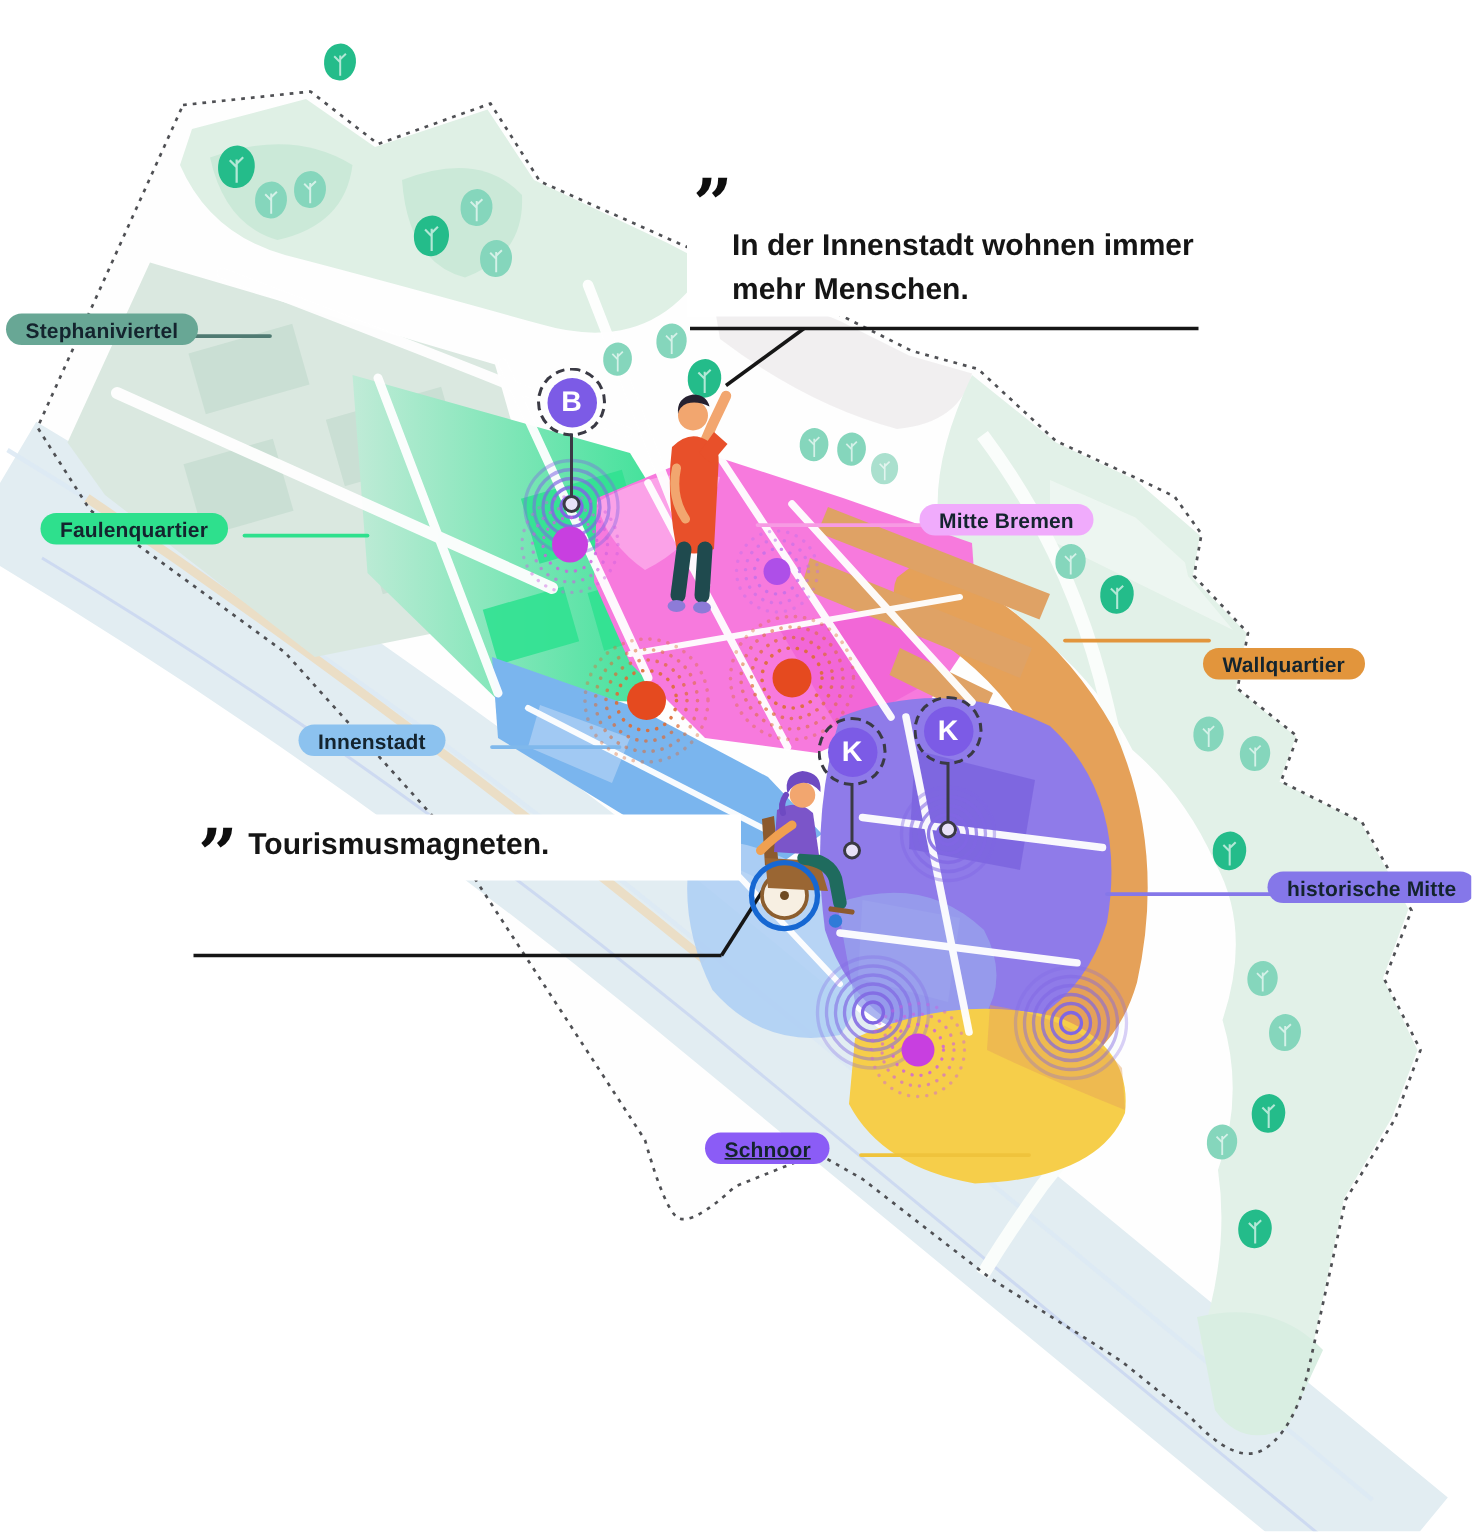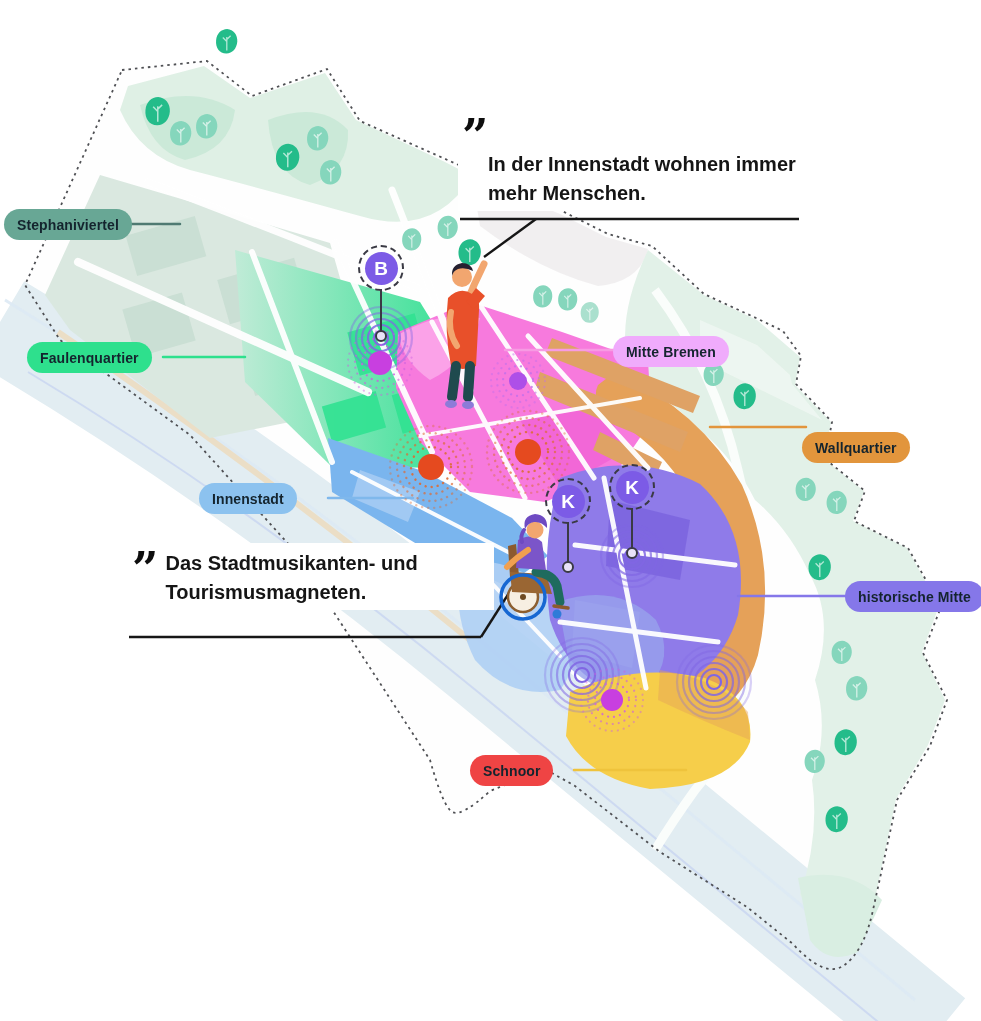--- a/index.html
+++ b/index.html
@@ -2,21 +2,21 @@
 <html><head>
 <meta charset="utf-8">
 <style>
   html,body{margin:0;padding:0;background:#fff;}
   .stage{
     position:relative;width:981px;height:1021px;overflow:hidden;background:#fff;
     font-family:"Liberation Sans","DejaVu Sans",sans-serif;
   }
   .stage svg.map{position:absolute;left:0;top:0;}
   .pill{
-    position:absolute;height:31px;display:flex;align-items:center;
+    position:absolute;height:21px;display:flex;align-items:center;
     padding:0 13px;border-radius:17px;font-weight:bold;font-size:14px;
     color:#14242E;letter-spacing:.1px;white-space:nowrap;z-index:6;
   }
   .badge-wrap{
     position:absolute;width:46px;height:46px;border:2px dashed #3A3A44;border-radius:50%;
     display:flex;align-items:center;justify-content:center;z-index:6;box-sizing:border-box;
   }
   .badge{
     width:33px;height:33px;border-radius:50%;display:flex;align-items:center;justify-content:center;
     color:#fff;font-weight:bold;font-size:19px;line-height:1;
@@ -297,21 +297,21 @@
       <circle cx="523" cy="597" r="22" fill="none" stroke="#1667D2" stroke-width="3.5"></circle>
     </g>
   </svg>
 
   <div class="pill" style="left: 4px; top: 209px; background-color: rgb(104, 167, 149);">Stephaniviertel</div>
   <div class="pill" style="left: 27px; top: 342px; background-color: rgb(46, 224, 141); text-align: right;">Faulenquartier</div>
   <div class="pill" style="left: 199px; top: 483px; background-color: rgb(140, 194, 239);">Innenstadt</div>
   <div class="pill" style="left: 613px; top: 336px; background-color: #f0abfc;">Mitte Bremen</div>
   <div class="pill" style="left: 802px; top: 432px; background-color: rgb(226, 149, 60);">Wallquartier</div>
   <div class="pill" style="left: 845px; top: 581px; background-color: rgb(133, 119, 233);">historische Mitte</div>
-  <div class="pill" style="left: 470px; top: 755px; background-color: #ef4444;">Schnoor</div>
+  <div class="pill" style="left: 470px; top: 755px; background-color: #8b5cf6; text-decoration: underline;">Schnoor</div>
 
   <div class="badge-wrap" style="left:358px;top:245px">
     <div class="badge" style="background-color: rgb(124, 91, 230);">B</div>
   </div>
   <div class="badge-wrap" style="left:545px;top:478px">
     <div class="badge" style="background-color: rgb(124, 91, 230);">K</div>
   </div>
   <div class="badge-wrap" style="left:609px;top:464px">
     <div class="badge" style="background-color: rgb(124, 91, 230);">K</div>
   </div>
@@ -321,19 +321,18 @@
     <div class="qlines" style="margin-left:26px">
       <div>In der Innenstadt wohnen immer</div>
       <div>mehr Menschen.</div>
     </div>
   </div>
 
   <div class="quote" style="left:126px;top:543px;width:356px;padding:6px 6px 4px 6px">
     <div style="display:flex">
       <div class="qmark" style="margin-top:8px">”</div>
       <div class="qlines" style="margin-left:7px">
-        <div>Das Stadtmusikanten- und</div>
         <div>Tourismusmagneten.</div>
       </div>
     </div>
   </div>
 
 </div>
 
 </body></html>

